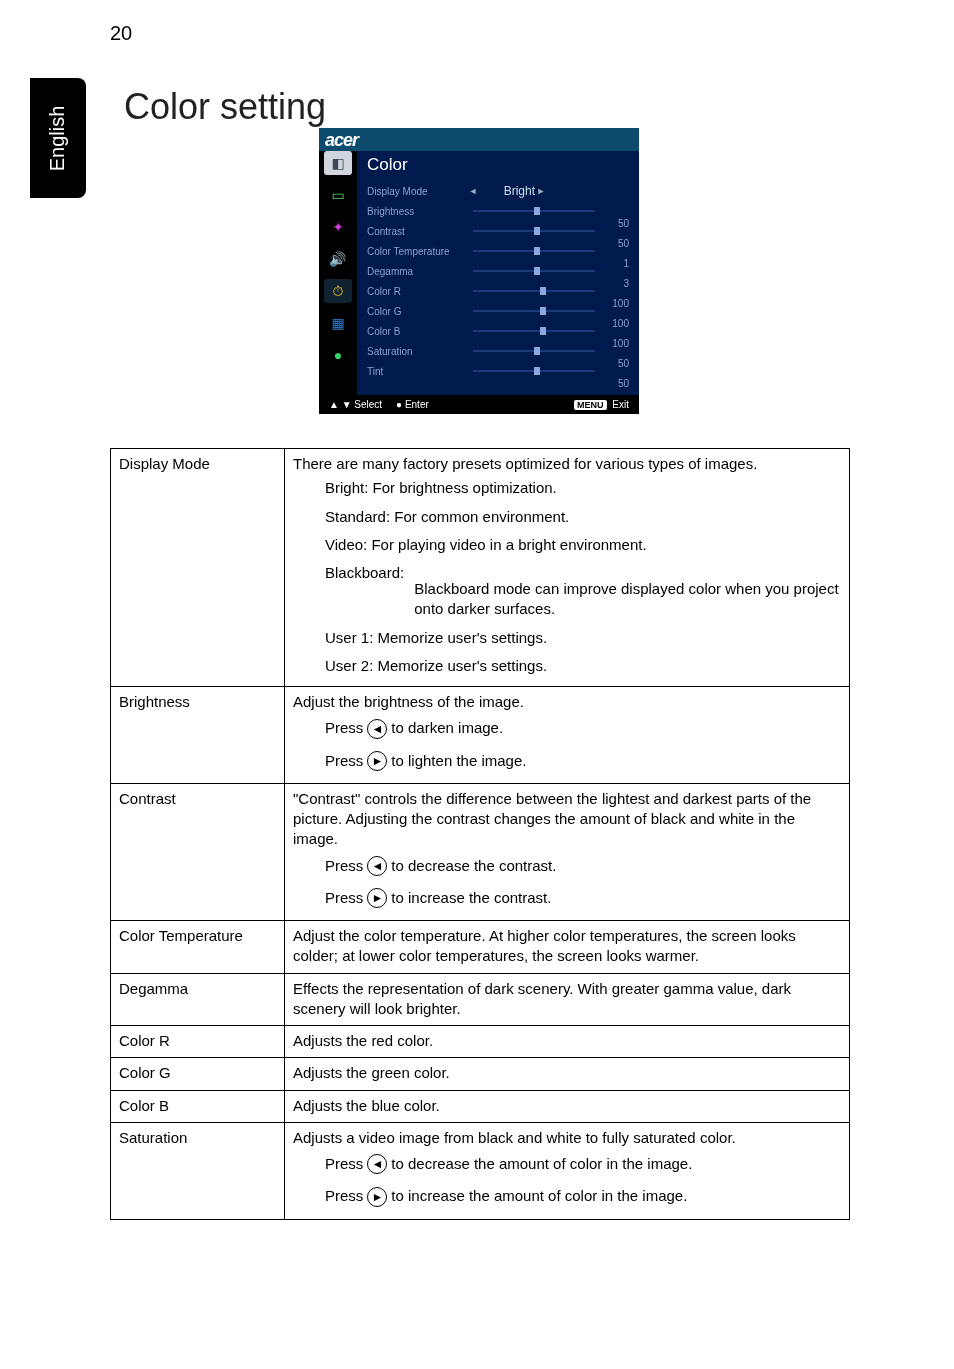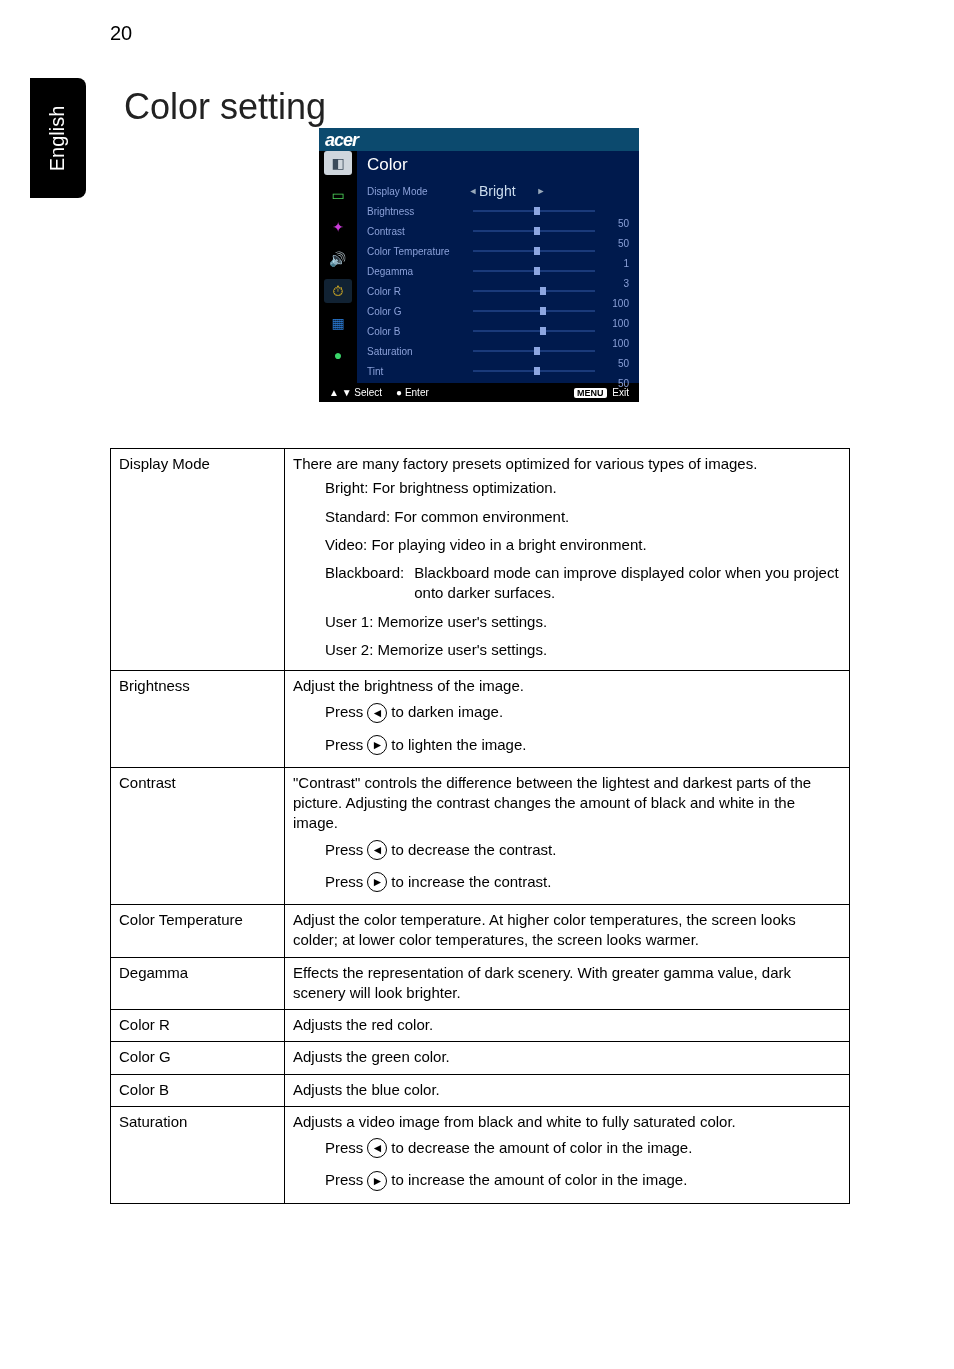--- a/index.html
+++ b/index.html
@@ -72,37 +72,37 @@
     gap: 8px;
     padding-top: 0;
   }
   .menu-icon {
     width: 28px; height: 24px;
     display:flex; align-items:center; justify-content:center;
     font-size: 14px;
     border-radius:3px;
   }
   .menu-icon.active { background:#cfd6dd; color:#3a4a5a; }
-  .menu-rows { flex:1; background:#001a4d; padding-bottom:2px; }
+  .menu-rows { flex:1; background:#001a4d; padding-bottom:14px; }
   .menu-title-row {
     background:#001a4d;
     color:#fff;
     font-size:17px;
     padding:4px 10px 6px 10px;
   }
   .menu-row {
     display:flex; align-items:center;
     padding:1px 10px 1px 10px;
     height:20px;
     font-size:10px;
     color:#8aa0d8;
   }
   .menu-label { width:100px; }
   .menu-arrow { width:12px; text-align:center; color:#9ab; font-size:9px; }
-  .menu-val { width:56px; text-align:left; color:#cde; font-size:14px; }
+  .menu-val { width:56px; text-align:right; color:#cde; font-size:12px; }
   .menu-slider {
     flex:1; height:2px; background:#1a3a7a; position:relative; margin:0 6px;
   }
   .menu-slider .knob {
     position:absolute; top:-3px; width:6px; height:8px; background:#8da6e0;
   }
   .menu-num { width:28px; text-align:right; color:#8aa0d8; font-size:10px;margin-top:24px; }
   .menu-footer {
     background:#000; color:#fff; font-size:10px;
     padding:4px 10px; display:flex; justify-content:space-between;
@@ -122,21 +122,21 @@
     border: 1px solid #000;
     padding: 5px 8px 6px 8px;
     vertical-align: top;
   }
   .data-table td.key {
     width: 174px;
   }
   .sub-indent-1 { padding-left: 32px; display:block; padding-top:4px; padding-bottom:4px; }
   .sub-blackboard-wrap { display:flex; padding-left:32px; padding-top:4px; padding-bottom:4px;}
   .sub-blackboard-wrap .bb-label { white-space:nowrap; }
-  .sub-blackboard-wrap .bb-body { padding-left:10px; }
+  .sub-blackboard-wrap .bb-body { padding-left:10px;margin-top:16px; }
   .press-line { display:flex; align-items:flex-end; gap:4px; padding-left:32px; padding-top:6px; padding-bottom:6px;}
   .circ-btn {
     display:inline-flex; width:20px; height:20px; border:1.5px solid #000; border-radius:50%;
     align-items:center; justify-content:center; font-size:12px; line-height:1;
   }
 </style>
 </head>
 <body>
 
 <div class="page-number">20</div>

